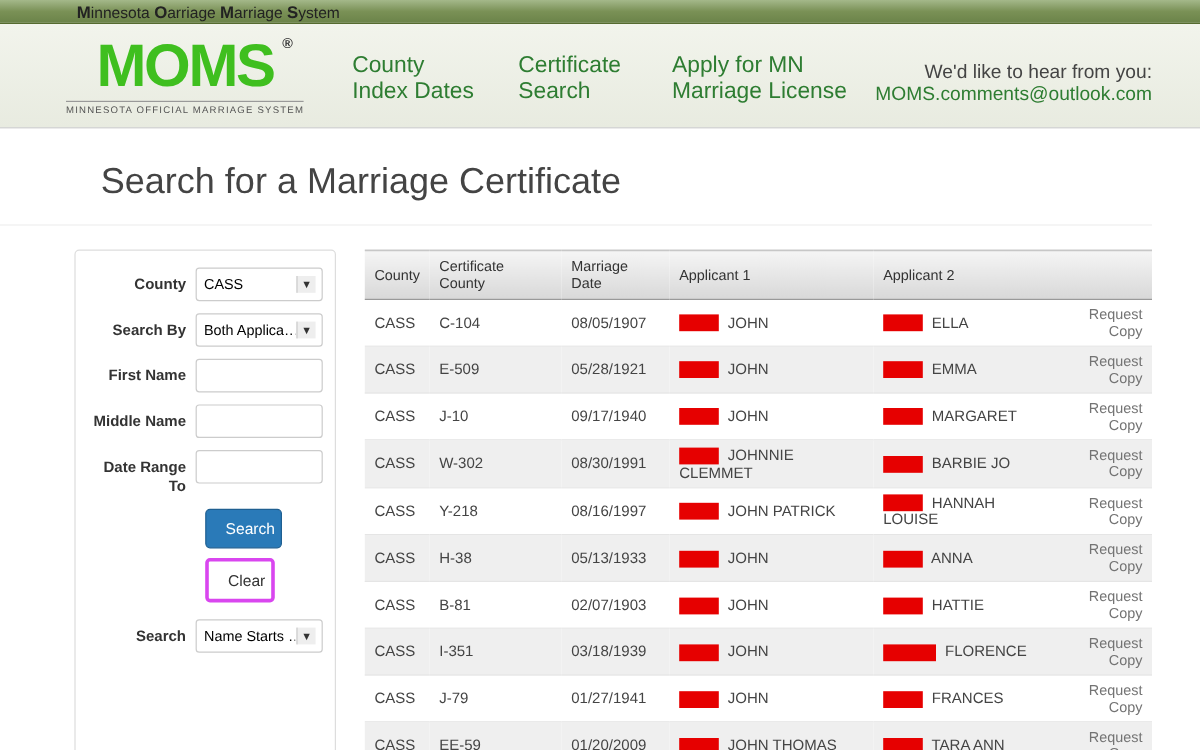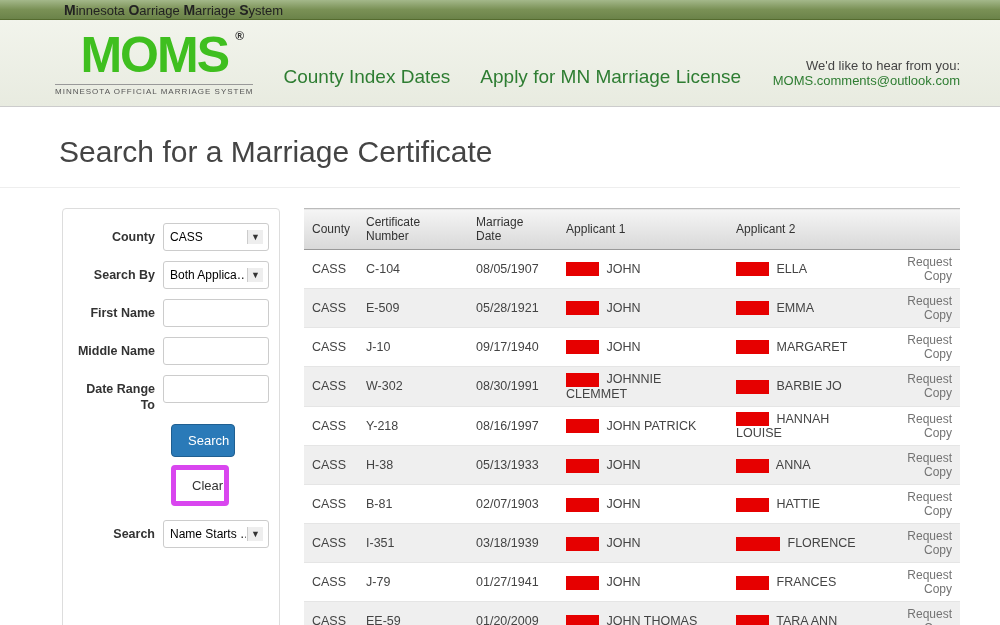--- a/index.html
+++ b/index.html
@@ -2,47 +2,47 @@
 <html><head>
 <meta charset="utf-8">
 <style>
 * { margin: 0; padding: 0; box-sizing: border-box; }
 body { font-family: Arial, Helvetica, sans-serif; background: #fff; color: #333; }
 
 .top-bar { background: linear-gradient(to bottom, #a4b88a 0%, #7a9156 50%, #6b8349 100%); height: 20px; border-bottom: 1px solid #556b2f; padding-left: 64px; font-size: 13px; color: #222; display: flex; align-items: center; }
 .top-bar .letter { font-weight: bold; font-size: 14px; }
 
 .header { background: linear-gradient(to bottom, #f2f4ec 0%, #e8ebe0 100%); border-bottom: 1px solid #ccc; padding: 10px 40px 10px 55px; display: flex; align-items: flex-end; }
-.logo { display: flex; flex-direction: column; align-items: center; margin-right: 30px; }
+.logo { display: flex; flex-direction: column; align-items: center; margin-right: 40px; }
 .logo-main { font-size: 50px; font-weight: bold; color: #3fbf1f; letter-spacing: -2px; line-height: 1; position: relative; }
 .logo-reg { font-size: 12px; color: #333; position: absolute; top: 0; right: -14px; }
 .logo-sub { font-size: 8px; color: #555; letter-spacing: 1px; margin-top: 4px; border-top: 1px solid #999; padding-top: 2px; }
 
 .nav { display: flex; gap: 30px; flex: 1; padding-bottom: 8px; }
 .nav a { color: #2e7d32; font-size: 19px; text-decoration: none; }
 
-.contact { text-align: right; font-size: 13px; color: #444; padding-bottom: 8px; }
+.contact { text-align: right; font-size: 16px; color: #444; padding-bottom: 8px; }
 .contact a { color: #2e7d32; text-decoration: none; }
 
-.page-title { font-size: 30px; color: #444; font-weight: normal; padding: 28px 0 18px 59px; border-bottom: 1px solid #eee; margin: 0 40px 0 0; }
+.page-title { font-size: 30px; color: #444; font-weight: normal; padding: 28px 0 18px 84px; border-bottom: 1px solid #eee; margin: 0 40px 0 0; }
 
 .content { display: flex; padding: 20px 40px 0 62px; gap: 24px; }
 
 .search-panel { width: 218px; border: 1px solid #ddd; border-radius: 4px; padding: 14px 10px; }
 .form-row { display: flex; align-items: flex-start; margin-bottom: 10px; }
 .form-row label { width: 90px; text-align: right; font-size: 12.5px; font-weight: bold; color: #333; padding-right: 8px; padding-top: 6px; line-height: 1.3; }
 .form-row .ctrl { flex: 1; }
 .form-row select, .form-row input[type=text] { width: 100%; height: 28px; border: 1px solid #ccc; border-radius: 3px; padding: 0 6px; font-size: 12px; background: #fff; }
 .form-row select { appearance: none; background: #fff; padding-right: 22px; position: relative; }
 .select-wrap { position: relative; }
 .select-wrap::after { content: "▼"; position: absolute; right: 6px; top: 7px; font-size: 9px; color: #333; pointer-events: none; background: #eee; padding: 2px 3px; border-left: 1px solid #ccc; }
 
 .btn-row { padding-left: 98px; display: flex; flex-direction: column; gap: 8px; margin-top: 4px; margin-bottom: 14px; }
 .btn-search { background: #2a7ab8; color: #fff; border: 1px solid #1f5f91; border-radius: 4px; padding: 8px 16px; font-size: 13px; cursor: pointer; width: 64px; }
-.btn-clear { background: #fff; color: #333; border: 5px solid #d946ef; border-radius: 4px; padding: 8px 16px; font-size: 13px; cursor: pointer; width: 58px; }
+.btn-clear { background: #fff; color: #333; border: 3px solid #d946ef; border-radius: 4px; padding: 8px 16px; font-size: 13px; cursor: pointer; width: 58px; }
 
 .results { flex: 1; }
 .results table { width: 100%; border-collapse: collapse; font-size: 12.5px; }
 .results thead th { background: linear-gradient(to bottom, #f5f5f5, #d8d8d8); border-top: 1px solid #bbb; border-bottom: 1px solid #999; text-align: left; padding: 6px 8px; font-weight: normal; color: #333; font-size: 12px; }
 .results tbody tr:nth-child(odd) { background: #fff; }
 .results tbody tr:nth-child(even) { background: #efefef; }
 .results tbody td { padding: 5px 8px; border-bottom: 1px solid #e5e5e5; color: #444; vertical-align: middle; }
 .redact { display: inline-block; background: #e60000; height: 14px; vertical-align: middle; margin-right: 4px; }
 .req { color: #737373; font-size: 12px; cursor: pointer; }
 
@@ -63,20 +63,21 @@
 <div class="header">
   <div class="logo">
     <div class="logo-main">
       <span>MOMS</span>
       <span class="logo-reg">®</span>
     </div>
     <div class="logo-sub">MINNESOTA OFFICIAL MARRIAGE SYSTEM</div>
   </div>
   <div class="nav">
     <a>County Index Dates</a>
+    <a>Certificate Search</a>
     <a>Apply for MN Marriage License</a>
   </div>
   <div class="contact">
     <div>We'd like to hear from you:</div>
     <a>MOMS.comments@outlook.com</a>
   </div>
 </div>
 
 <h1 class="page-title">Search for a Marriage Certificate</h1>
 
@@ -126,21 +127,21 @@
       </div>
     </div>
 
   </div>
 
   <div class="results">
     <table>
       <thead>
         <tr>
           <th class="col-county">County</th>
-          <th class="col-cert">Certificate Number</th>
+          <th class="col-cert">Certificate County</th>
           <th class="col-date">Marriage Date</th>
           <th class="col-app1">Applicant 1</th>
           <th class="col-app2">Applicant 2</th>
           <th class="col-req"></th>
         </tr>
       </thead>
       <tbody id="results-body">
           <tr>
             <td>CASS</td>
             <td>C-104</td>

